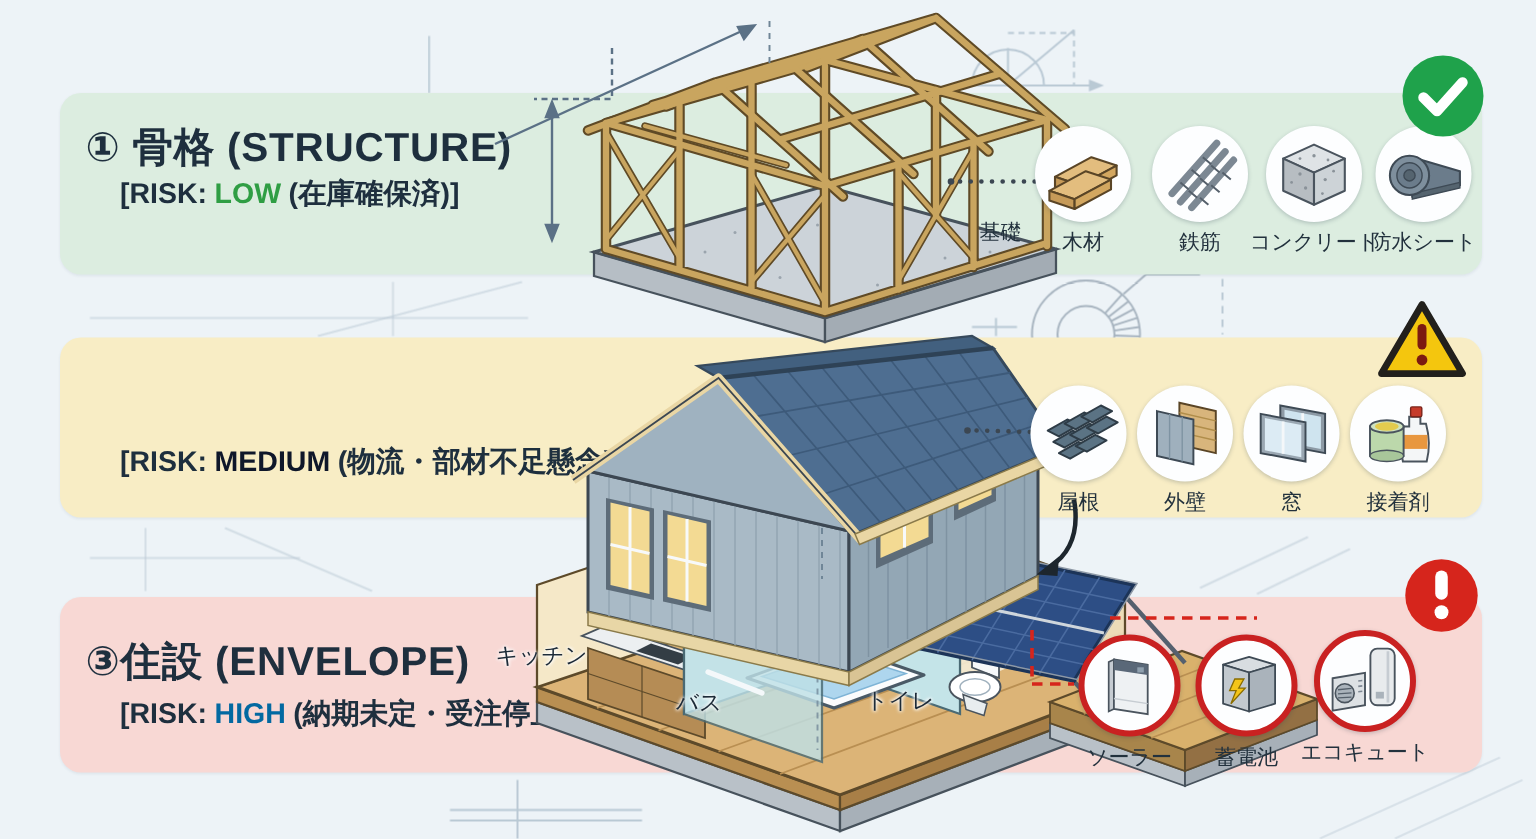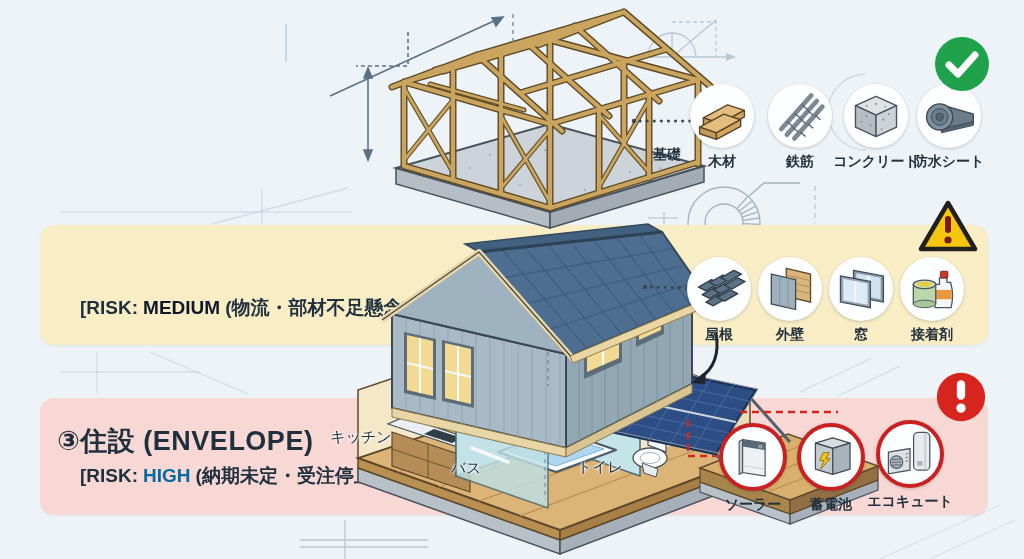--- a/index.html
+++ b/index.html
@@ -23,21 +23,21 @@
   .band-risk{position:absolute;left:40px;font-size:19px;font-weight:700;color:#1e2f3e;white-space:nowrap}
   .b1 .band-risk{top:54px}.b2 .band-risk{top:70px}.b3 .band-risk{top:65px}
   .band-risk .lv{margin:0 5px}
   .lv1{color:#2f9e44}.lv2{color:#0f172a}.lv3{color:#0369a1}
 
   
   .mat{position:absolute;width:100px;display:flex;flex-direction:column;align-items:center}
   .mat .circ{width:64px;height:64px;border-radius:50%;background:#fdfeff;
     box-shadow:0 1px 3px rgba(40,60,75,.25);display:flex;align-items:center;justify-content:center}
   .mat.red .circ{width:60px;height:60px;border:4px solid #c92121}
-  .mat .lbl{margin-top:5px;font-size:14px;font-weight:700;color:#22313d;white-space:nowrap}
+  .mat .lbl{margin-top:5px;font-size:14px;font-weight:400;color:#22313d;white-space:nowrap}
   .mat.label-only .lbl{margin-top:0}
 
   
   .badge{position:absolute}
 
   
   .room-label{position:absolute;font-size:15px;font-weight:400;color:#1d2b38;text-align:center;white-space:nowrap;
     text-shadow:0 0 3px #fff,0 0 3px #fff,0 0 2px #fff}
 </style>
 </head>
@@ -81,20 +81,26 @@
       <line x1="300" y1="540" x2="428" y2="540"></line>
       <line x1="300" y1="547" x2="428" y2="547"></line>
       <line x1="345" y1="520" x2="345" y2="559"></line>
       <line x1="880" y1="559" x2="1000" y2="505" opacity="0.4"></line>
       <line x1="930" y1="559" x2="1015" y2="520" opacity="0.4"></line>
       <line x1="800" y1="392" x2="872" y2="358" opacity="0.5"></line>
       <line x1="838" y1="396" x2="900" y2="366" opacity="0.5"></line>
     </g>
   </svg>
 
+  <div class="band b1">
+    <div class="band-title">① 骨格 (STRUCTURE)</div>
+    <div class="band-risk">
+      <span>[RISK:</span><span class="lv lv1">LOW</span><span>(在庫確保済)</span><span>]</span>
+    </div>
+  </div>
 
   <div class="band b2">
     <div class="band-risk">
       <span>[RISK:</span><span class="lv lv2">MEDIUM</span><span>(物流・部材不足懸念)</span><span>]</span>
     </div>
   </div>
 
   <div class="band b3">
     <div class="band-title">③住設 (ENVELOPE)</div>
     <div class="band-risk">

